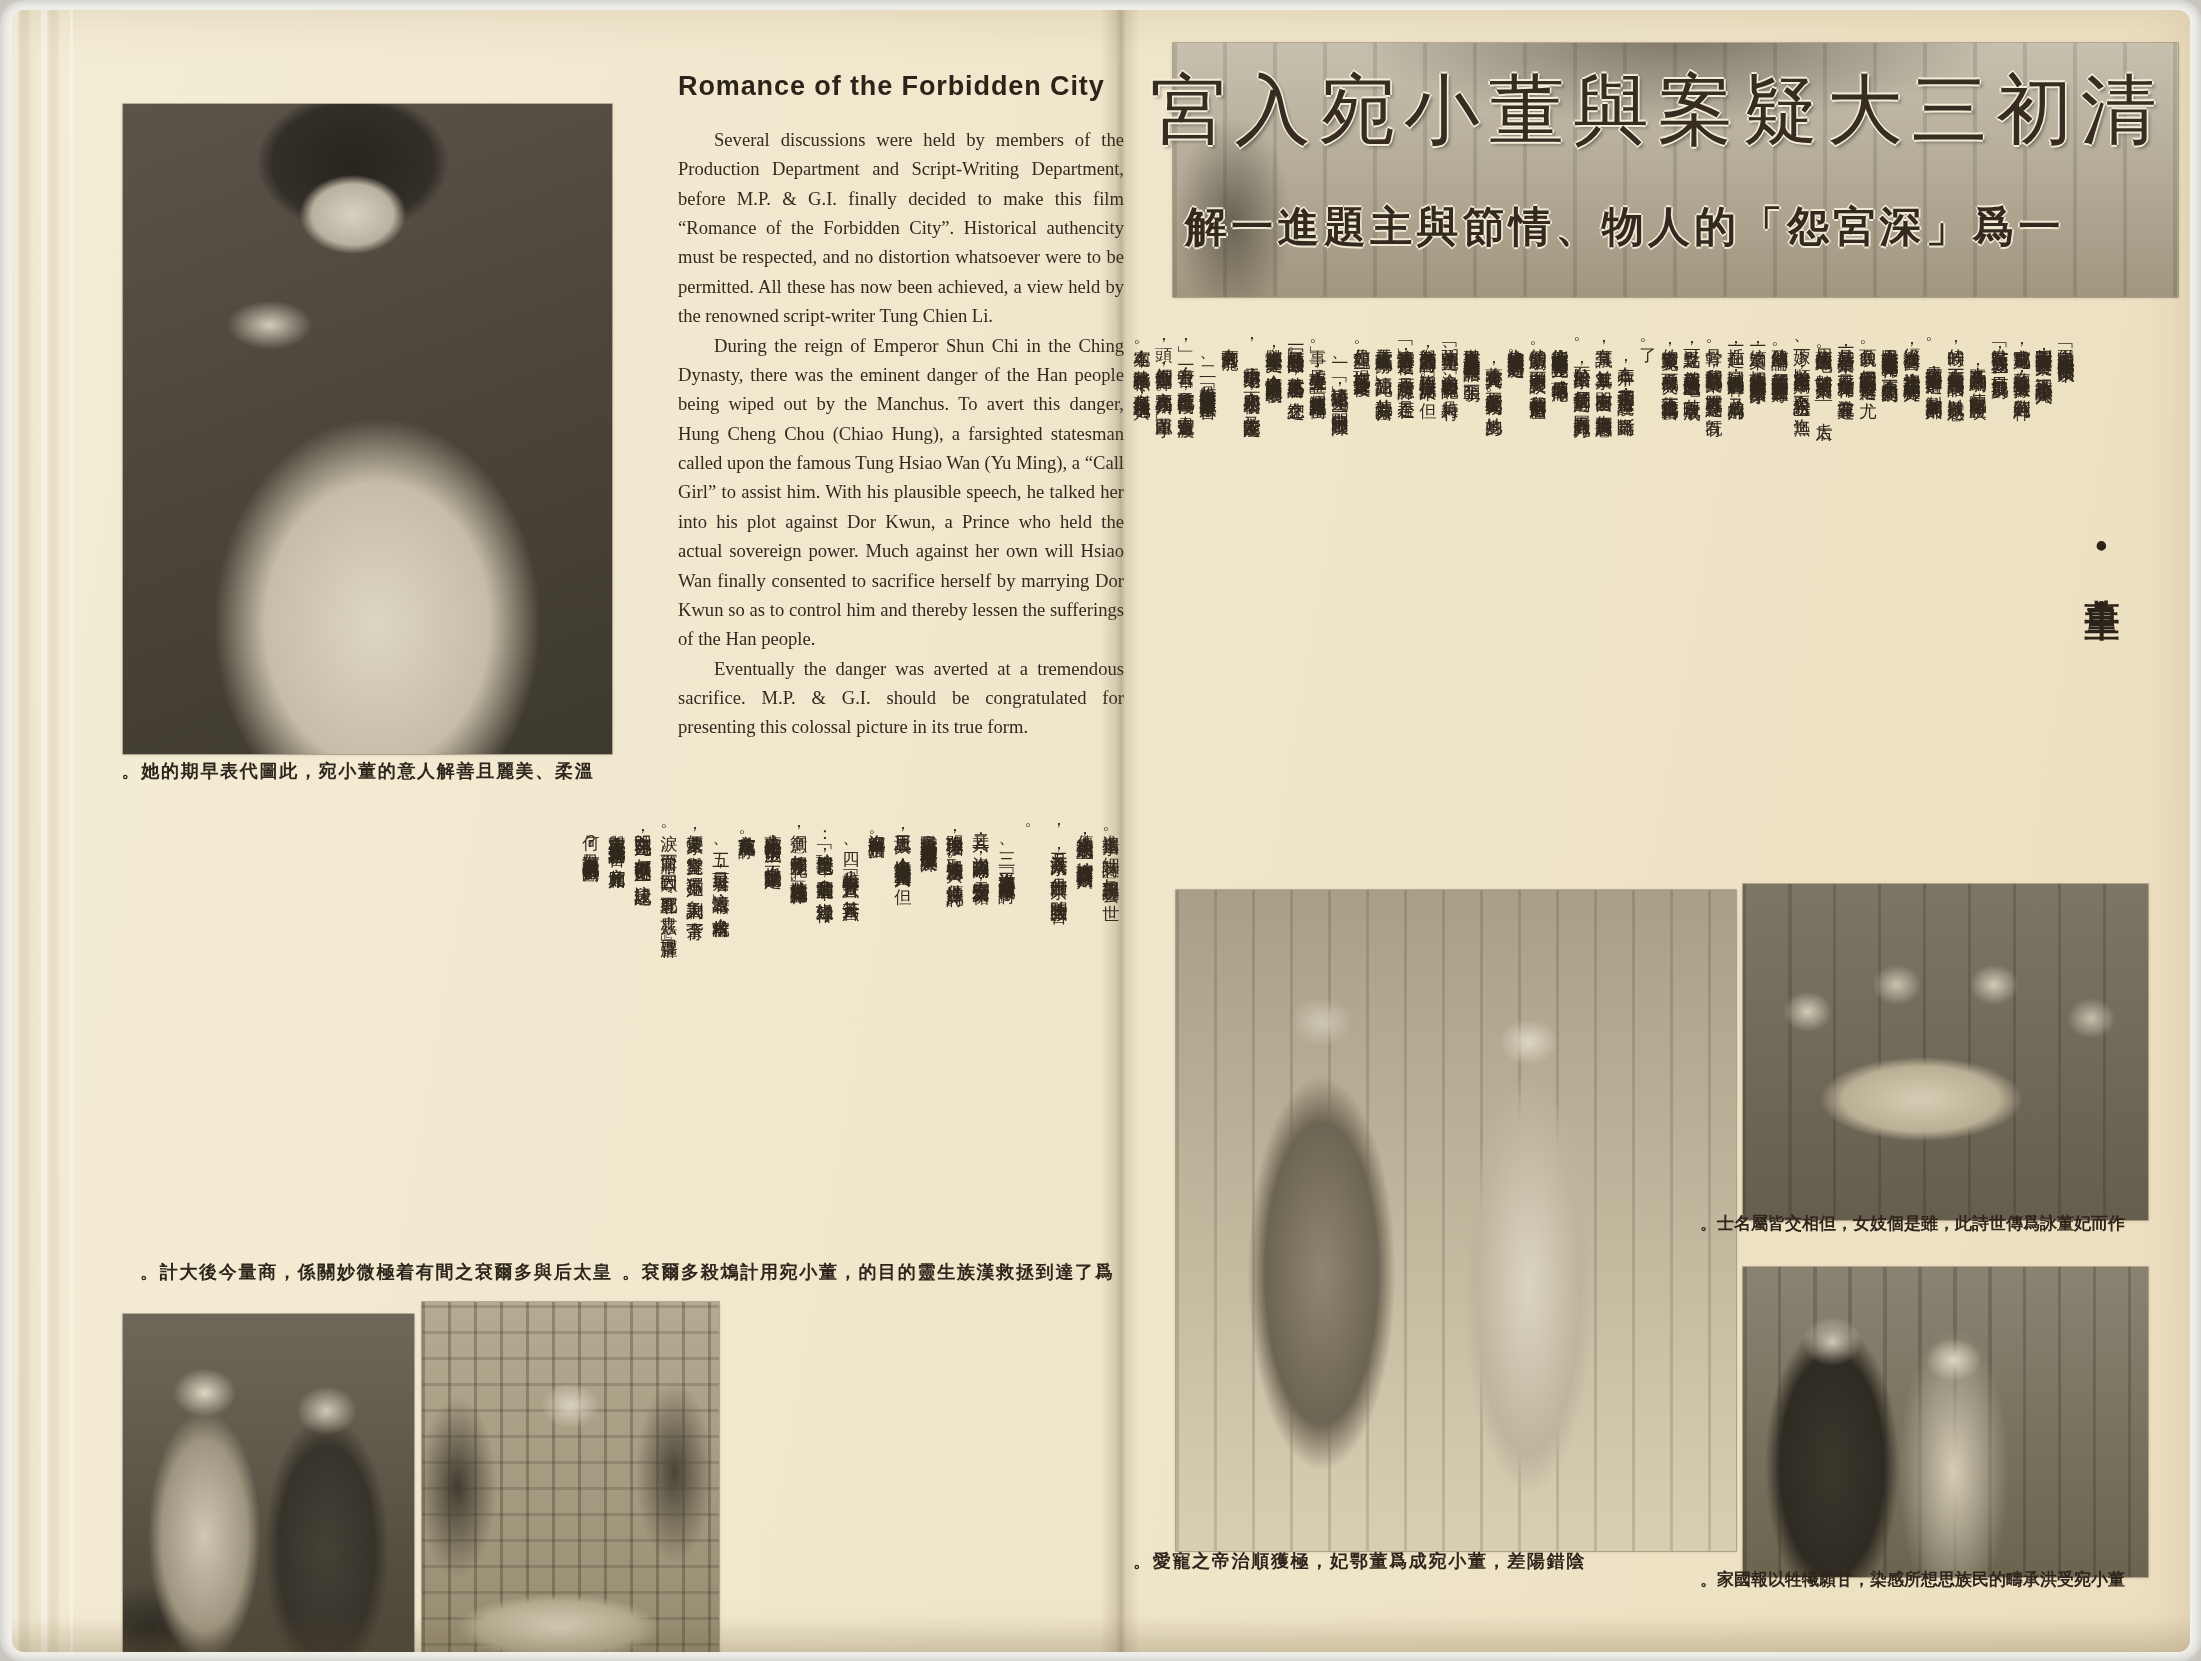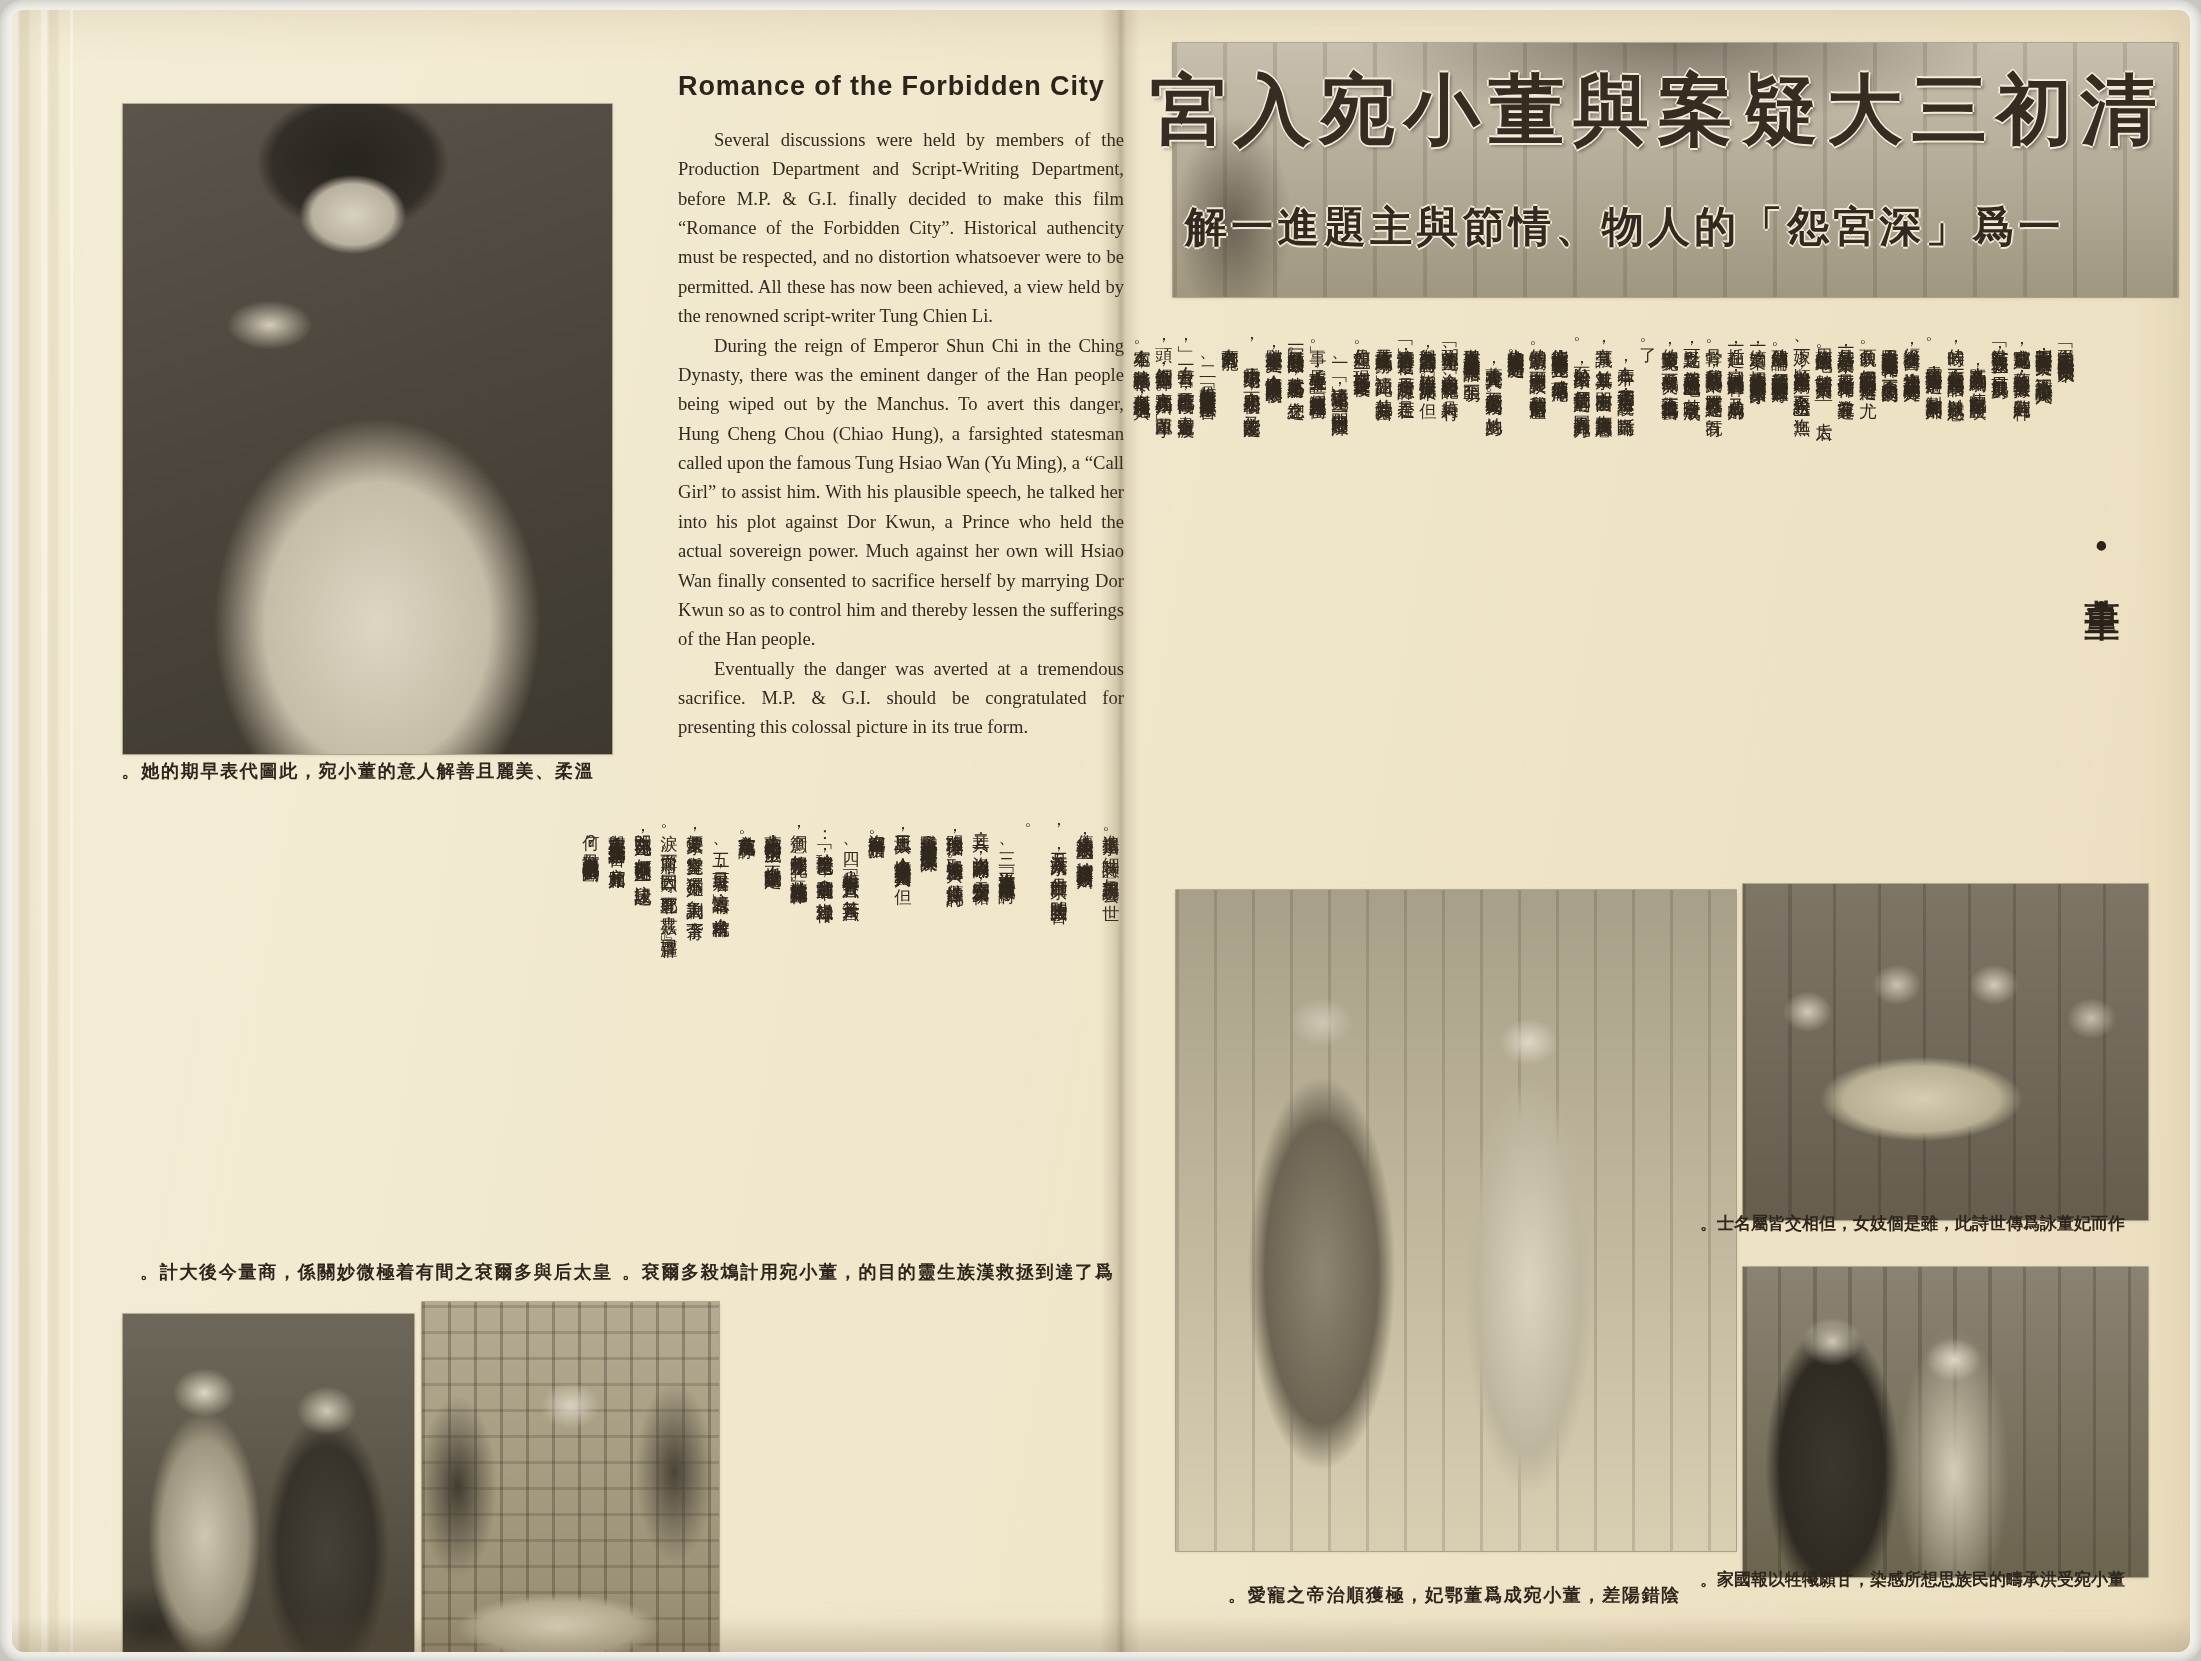--- a/index.html
+++ b/index.html
@@ -79,21 +79,21 @@
       radial-gradient(ellipse 40px 31px at 52% 30%, #ded7c5 0%, rgba(0,0,0,0) 70%),
       radial-gradient(ellipse 73px 190px at 52% 66%, #d5cdb5 0%, rgba(0,0,0,0) 76%),
       repeating-linear-gradient(90deg, rgba(40,34,26,.22) 0 3.5px, transparent 3.5px 35px),
       linear-gradient(#8a8372 0%,#6b644f 100%);}
 
   
   .cn{color:#2e261c;font-family:"Liberation Serif",serif;}
   .caption{position:absolute;font-size:18px;font-weight:600;letter-spacing:1.7px;white-space:nowrap;}
 
   #headline{position:absolute;left:1138px;top:50px;width:972px;text-align:center;
-    font-size:76px;font-weight:700;letter-spacing:8.6px;color:#362c22;white-space:nowrap;
+    font-size:76px;font-weight:400;letter-spacing:8.6px;color:#362c22;white-space:nowrap;
     text-shadow:1.7px 0 0 #f3ecd8,-1.7px 0 0 #f3ecd8,0 1.7px 0 #f3ecd8,0 -1.7px 0 #f3ecd8,2.6px 2.6px 3.5px rgba(0,0,0,.35);}
   #subtitle{position:absolute;left:1173px;top:189px;width:899px;text-align:left;
     font-size:42px;font-weight:700;letter-spacing:4.3px;color:#33291f;white-space:nowrap;
     text-shadow:1.7px 0 0 #efe8d4,-1.7px 0 0 #efe8d4,0 1.7px 0 #efe8d4,0 -1.7px 0 #efe8d4;}
 
   #byline{position:absolute;left:2065px;top:517px;height:208px;
     writing-mode:vertical-rl;text-orientation:upright;
     font-size:35px;font-weight:700;letter-spacing:5.2px;color:#2c241a;}
 
   .vblock{position:absolute;writing-mode:vertical-rl;text-orientation:upright;}
@@ -104,21 +104,21 @@
   #lp-cont .vcol{line-height:26px;}
 
   #eng{position:absolute;left:666px;top:61px;width:446px;color:#33291e;}
   #eng h1{margin:0 0 22.5px 0;font-family:"Liberation Sans",sans-serif;font-size:27px;font-weight:700;
           letter-spacing:0.9px;color:#2c241a;}
   #eng p{margin:0;font-size:18.6px;line-height:1.58;text-align:justify;text-indent:36px;}
 
   #cap-portrait{left:78px;top:749px;width:484px;text-align:center;margin-left:26px;}
   #cap-a{left:128px;top:1250px;}
   #cap-b{left:610px;top:1250px;}
-  #cap-c{left:1166px;top:1539px;width:553px;text-align:center;margin-top:34px;}
+  #cap-c{left:1121px;top:1539px;width:553px;text-align:left;}
   #cap-d{left:1688px;top:1202px;font-size:17px;letter-spacing:0;}
   #cap-e{left:1688px;top:1558px;font-size:17px;letter-spacing:0;}
 </style>
 </head>
 <body>
 
 <div id="scan">
   <div id="spread">
     <div class="edge-shade"></div>
 

